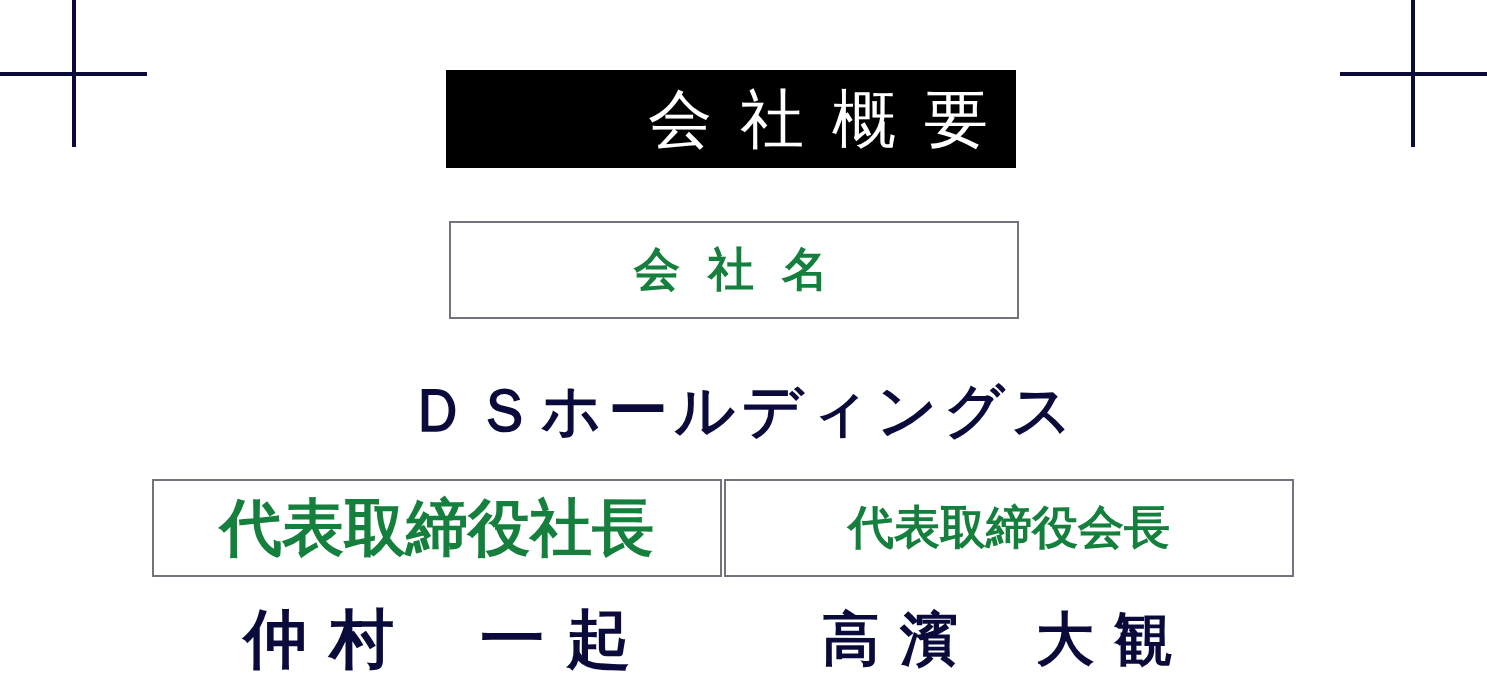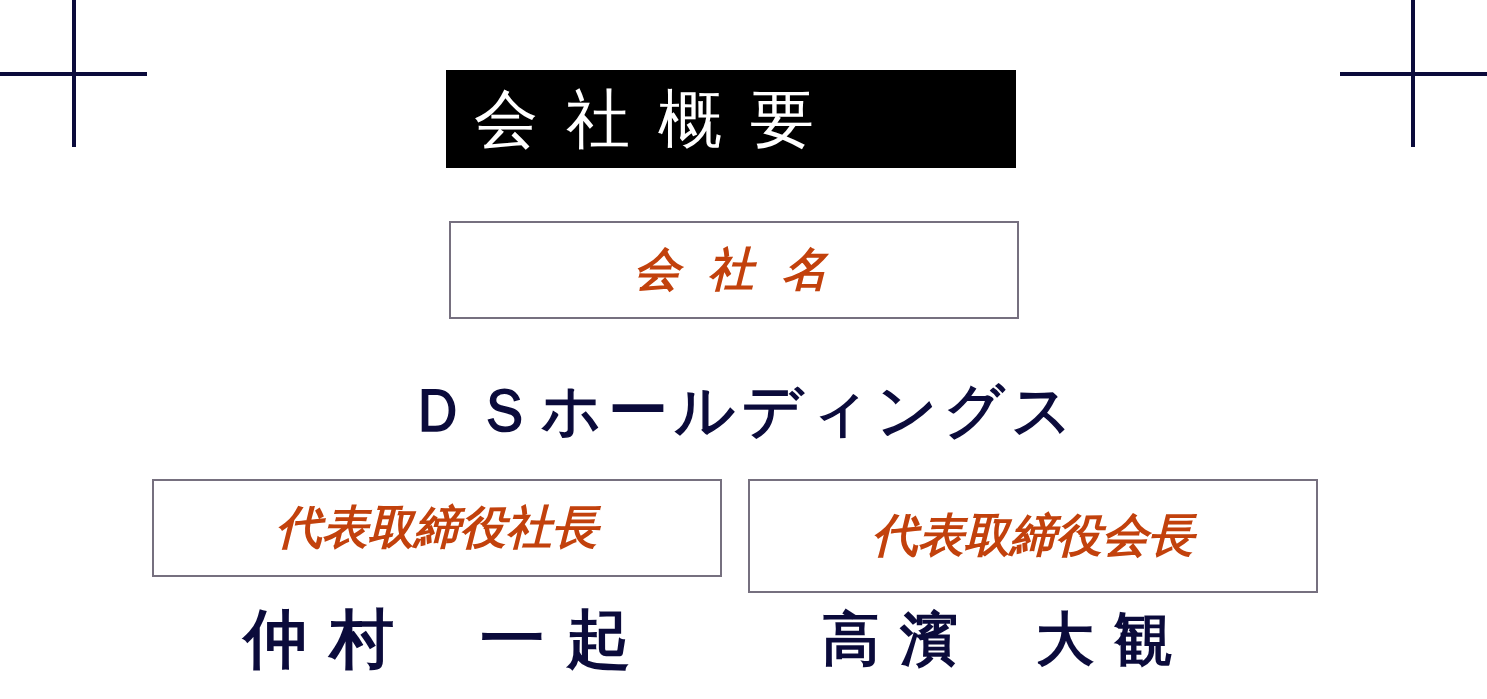--- a/index.html
+++ b/index.html
@@ -1,24 +1,24 @@
 <!DOCTYPE html>
 <html><head>
 <meta charset="utf-8">
 <style>
   html, body { margin:0; padding:0; background:#ffffff; }
   body { width:1487px; height:699px; position:relative; overflow:hidden;
          font-family:"DejaVu Sans", "Liberation Sans", sans-serif; color:#0b0b3b; }
   .line { position:absolute; background:#0b0b3b; }
   .title-box { position:absolute; left:446px; top:70px; width:570px; height:98px; background:#000;
-               display:flex; align-items:center; justify-content:flex-start; }
+               display:flex; align-items:center; justify-content:flex-end; }
   .title-box span { color:#fff; font-size:64px; letter-spacing:28px; padding-left:28px; font-weight:normal; }
   .label-box { position:absolute; border:2px solid #76707f; box-sizing:border-box;
                display:flex; align-items:center; justify-content:center; background:#fff; }
-  .label-box span { color:#c2410c; font-weight:bold;font-style:italic; }
+  .label-box span { color:#15803d; font-weight:bold; }
   .value { position:absolute; text-align:center; color:#0b0b3b; font-weight:bold; white-space:pre; }
 </style>
 </head>
 <body>
 
 <div class="line" style="left:72px;top:0;width:4px;height:147px;"></div>
 <div class="line" style="left:0;top:72px;width:147px;height:4px;"></div>
 <div class="line" style="left:1411px;top:0;width:4px;height:147px;"></div>
 <div class="line" style="left:1340px;top:72px;width:147px;height:4px;"></div>
 
@@ -26,20 +26,20 @@
   <span>会社概要</span>
 </div>
 
 <div class="label-box" style="left:449px;top:221px;width:570px;height:98px;">
   <span style="font-size:46px;letter-spacing:6px;">会 社 名</span>
 </div>
 
 <div class="value" style="left:0;width:1487px;top:356px;font-size:60px;letter-spacing:6px;line-height:76px;font-weight:normal;margin-top:16px;-webkit-text-stroke:1.5px #0b0b3b;">ＤＳホールディングス</div>
 
 <div class="label-box" style="left:152px;top:479px;width:570px;height:98px;">
-  <span style="font-size:46px;">代表取締役社長</span>
+  <span style="font-size:62px;">代表取締役社長</span>
 </div>
 <div class="value" style="left:152px;width:570px;top:602px;font-size:64px;line-height:74px;">仲 村　 一 起</div>
 
-<div class="label-box" style="left:748px;top:479px;width:570px;height:114px;">
+<div class="label-box" style="left:724px;top:479px;width:570px;height:98px;">
   <span style="font-size:46px;">代表取締役会長</span>
 </div>
 <div class="value" style="left:712px;width:570px;top:602px;font-size:58px;line-height:74px;">高 濱　 大 観</div>
 
 </body></html>

